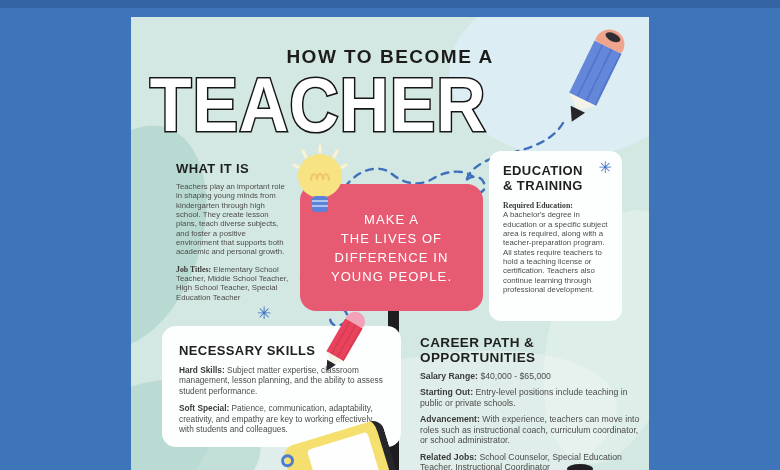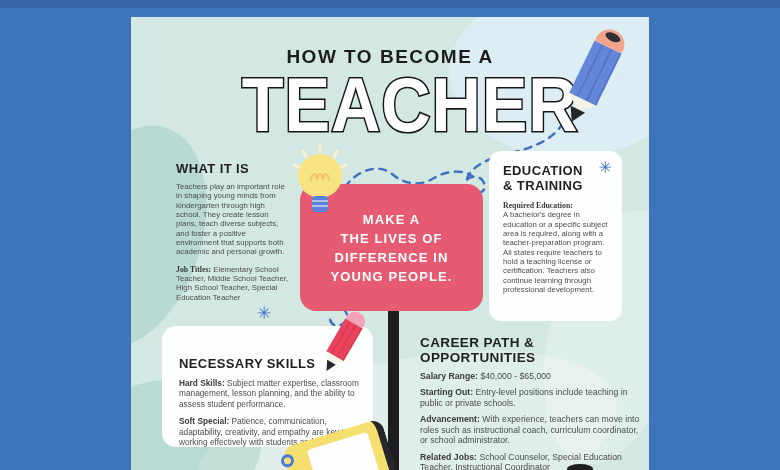--- a/index.html
+++ b/index.html
@@ -14,21 +14,21 @@
   
   .sw { position:absolute; border-radius:50%; }
   .sw1 { right:-40px; top:-30px; width:240px; height:170px; background:#DCEDF3; }
   .sw2 { left:-70px; top:105px; width:140px; height:230px; background:rgba(150,202,190,0.45); transform:rotate(18deg); }
   .sw3 { left:60px; bottom:-60px; width:430px; height:170px; background:rgba(255,255,255,0.28); transform:rotate(-12deg); }
   .sw4 { left:-50px; bottom:-40px; width:180px; height:130px; background:rgba(150,200,190,0.4); }
   .sw5 { right:-30px; top:190px; width:130px; height:260px; background:rgba(255,255,255,0.26); transform:rotate(14deg); }
 
   .kicker { position:absolute; left:0; top:29px; width:518px; text-align:center;
             font-size:19px; font-weight:800; letter-spacing:1.5px; color:#1C1C1C; z-index:2; }
-  .big-title { position:absolute; left:0; top:44px; width:518px; text-align:center; z-index:2;padding-left:40px; }
+  .big-title { position:absolute; left:0; top:44px; width:518px; z-index:2; }
   .big-title span { display:inline-block; transform:scaleX(0.9); font-size:76px; font-weight:700;
             letter-spacing:1px; color:#FFFFFF; -webkit-text-stroke:3.2px #151515; paint-order:stroke fill; }
 
   
   .doodles { position:absolute; left:0; top:0; width:518px; height:453px; z-index:1; }
 
   
   .pencil-blue { position:absolute; left:470px; top:14px; width:30px; z-index:4;
                  transform:rotate(26deg); transform-origin:top center; }
   .pencil-blue .cap { height:18px; background:#F0A48E; border-radius:15px 15px 3px 3px; position:relative; }
@@ -44,42 +44,42 @@
   .pencil-red .cap { height:12px; background:#F2A3B8; border-radius:10px 10px 2px 2px; }
   .pencil-red .shaft { height:38px; background:repeating-linear-gradient(90deg,#E8425C 0 5px,#D63B52 5px 6.5px); }
   .pencil-red .wood { width:0; height:0; border-left:10px solid transparent; border-right:10px solid transparent; border-top:8px solid #F5F2E8; }
   .pencil-red .tip { width:0; height:0; margin:-1px auto 0; border-left:5px solid transparent; border-right:5px solid transparent; border-top:10px solid #26262B; }
 
   .bulb { position:absolute; left:158px; top:126px; z-index:4; }
 
   .sign { position:absolute; left:169px; top:167px; width:183px; height:127px; z-index:3;
           background:#E75B72; border-radius:16px; display:flex; flex-direction:column;
           align-items:center; justify-content:center; }
-  .sign .line { color:#FFFFFF; font-size:13px; font-weight:700; letter-spacing:1.1px; line-height:19px; }
+  .sign .line { color:#FFFFFF; font-size:13px; font-weight:400; letter-spacing:1.1px; line-height:19px; }
   .sign-post { position:absolute; left:257px; top:288px; width:11px; height:165px; background:#1D1D1F; z-index:2; }
 
   .sec-heading { font-size:13px; font-weight:800; letter-spacing:0.4px; color:#1F1F1F; }
   .small-body { font-size:7.8px; line-height:1.2; color:#4C4C4C; }
   .small-body b, .mid-body b { color:#3A3A3A;font-family:Liberation Serif, serif; }
 
   .what-it-is { position:absolute; left:45px; top:128px; width:114px; z-index:2;margin-top:16px; }
   .what-it-is .sec-heading { margin-bottom:6px; }
   .what-it-is p { margin-bottom:8px; }
 
   .asterisk { position:absolute; font-family:"DejaVu Sans", sans-serif; color:#3A6FC0; font-weight:700; z-index:1; }
   .ast-left { left:126px; top:286px; font-size:17px; }
   .ast-edu  { right:10px; top:7px; font-size:16px; }
 
   .edu-card { position:absolute; left:358px; top:134px; width:133px; height:170px; z-index:2;
               background:#FDFEFE; border-radius:12px; padding:12px 12px 10px 14px; }
   .edu-card .sec-heading { font-size:13px; line-height:15px; }
   .edu-card .small-body { margin-top:8px; width:106px; }
 
-  .skills-card { position:absolute; left:31px; top:309px; width:211px; height:121px; z-index:2;
-                 background:#FDFEFE; border-radius:14px; padding:30px 14px 10px 17px; }
+  .skills-card { position:absolute; left:31px; top:309px; width:239px; height:121px; z-index:2;
+                 background:#FDFEFE; border-radius:14px; padding:17px 14px 10px 17px; }
   .skills-card .sec-heading { margin-bottom:7px; }
   .skills-card p { font-size:8.3px; line-height:1.26; color:#4C4C4C; margin-bottom:7px; }
   .skills-card p b { color:#3A3A3A; }
 
   .career { position:absolute; left:289px; top:318px; width:228px; z-index:2; }
   .career .sec-heading { font-size:13.5px; margin-bottom:6px; }
   .career p { font-size:8.7px; line-height:1.2; color:#4C4C4C; margin-bottom:6px; }
   .career p b { color:#3A3A3A; }
 
   .notebook { position:absolute; left:157px; top:415px; width:104px; height:62px; z-index:4;

